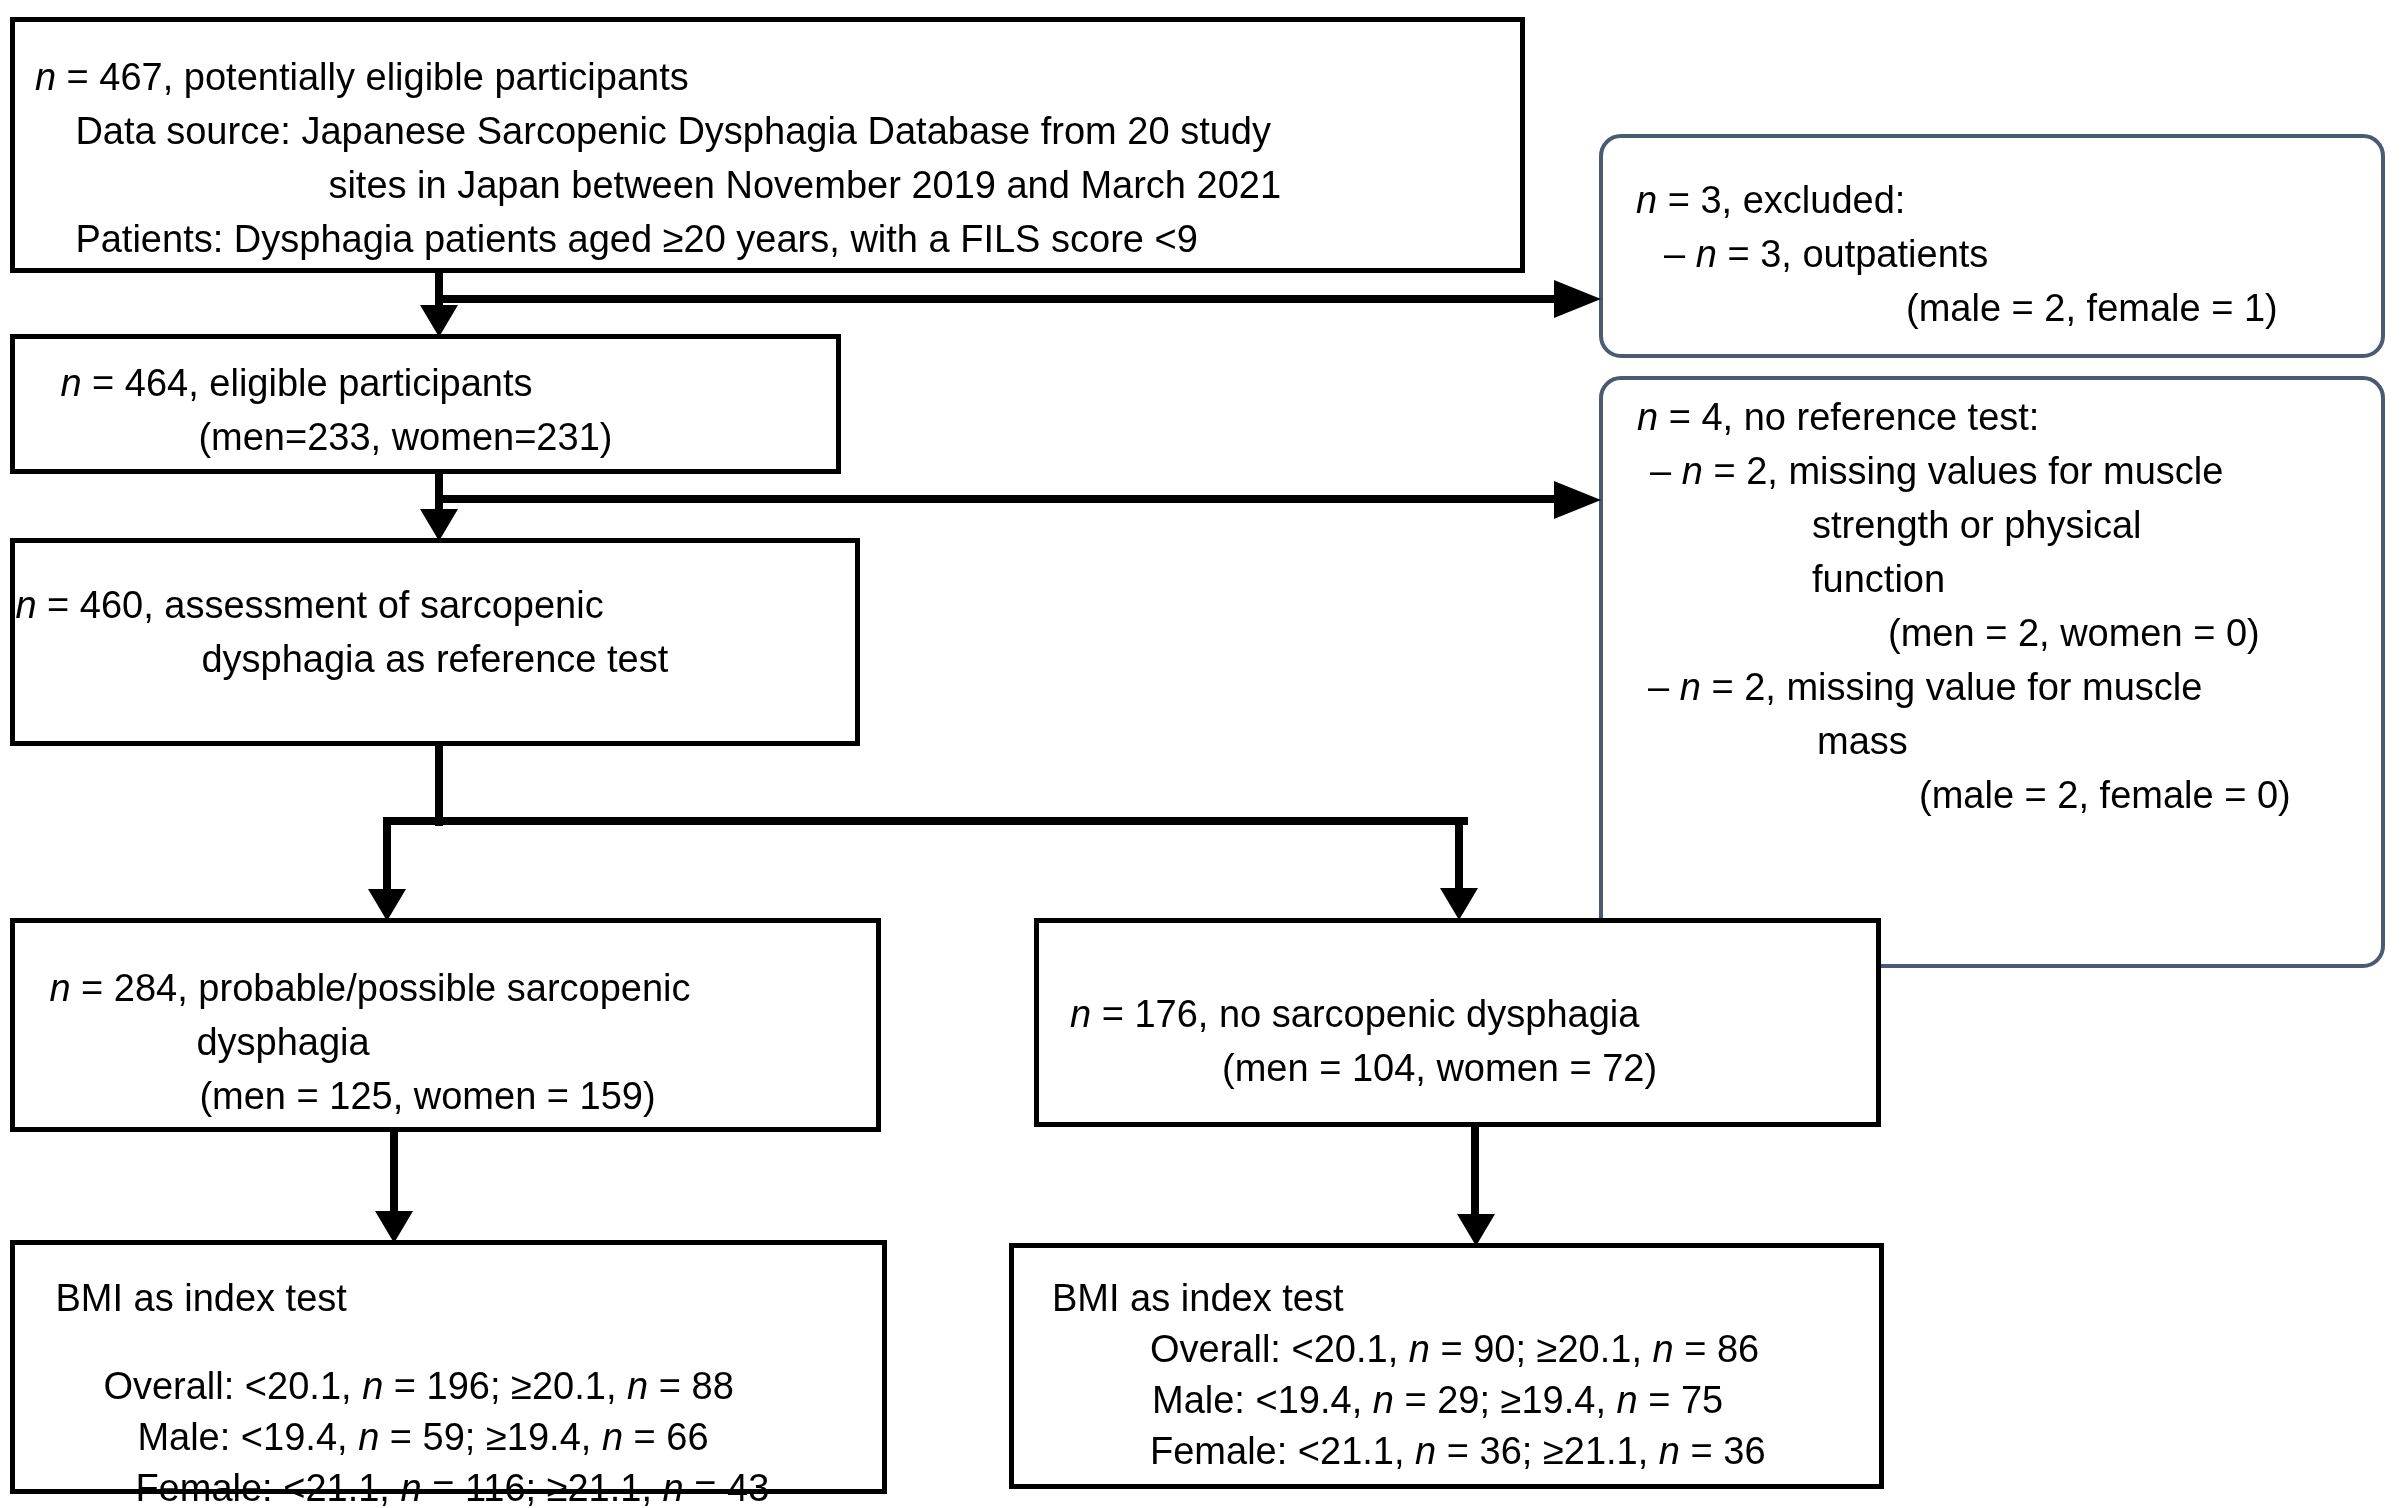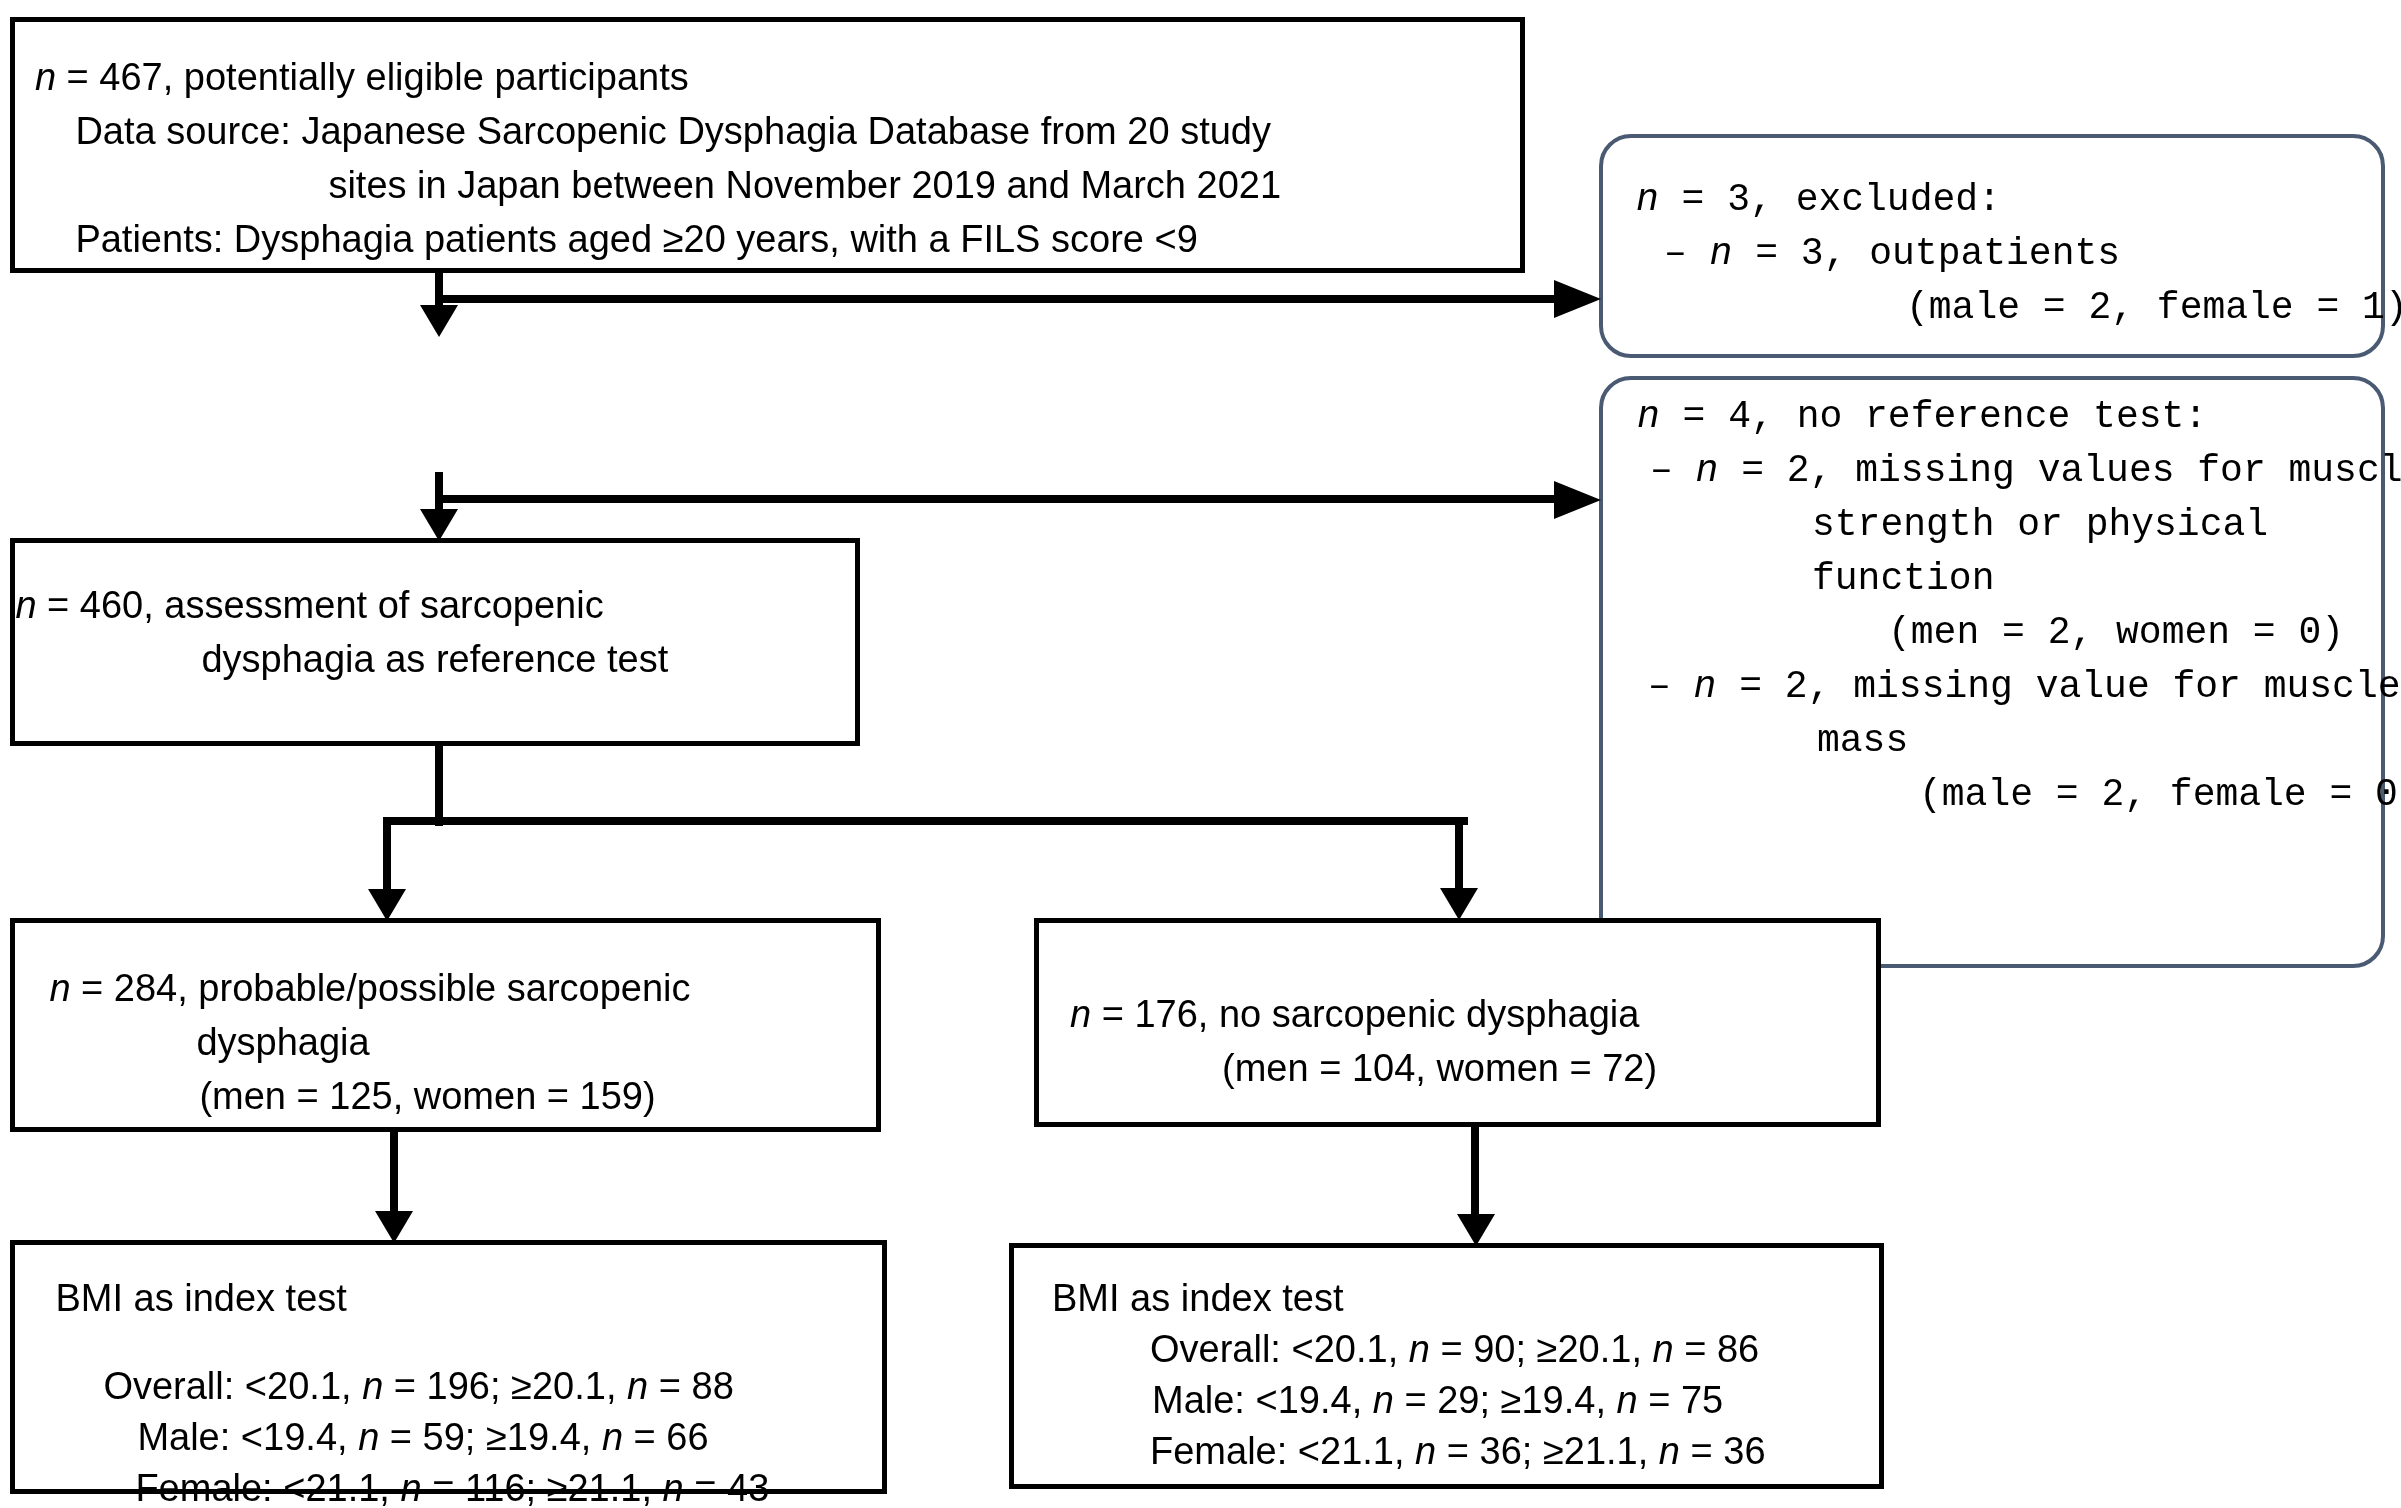--- a/index.html
+++ b/index.html
@@ -13,21 +13,21 @@
     position:relative;
     width:2401px;height:1509px;
     background:var(--bg);
     color:var(--text);
     font-family:"Liberation Sans", sans-serif;
     font-size:38px;
     overflow:hidden;
   }
   .box{position:absolute;box-sizing:border-box;background:var(--bg);}
   .rect{border:5.6px solid var(--border);}
-  .rounded{border:4.9px solid var(--side);border-radius:32px;font-family:Liberation Mono, monospace;}
+  .rounded{border:4.9px solid var(--side);border-radius:22px;}
   .line{line-height:54px;white-space:nowrap;}
   .lh74 .line{line-height:51px;}
   .vshaft{position:absolute;width:8.3px;background:var(--border);}
   .hshaft{position:absolute;height:8.3px;background:var(--border);}
   .arrow-down{position:absolute;width:0;height:0;
     border-left:19px solid transparent;border-right:19px solid transparent;
     border-top:32px solid var(--border);}
   .arrow-right{position:absolute;width:0;height:0;
     border-top:19px solid transparent;border-bottom:19px solid transparent;
     border-left:47px solid var(--border);}
@@ -44,20 +44,24 @@
     <div class="line" style="padding-left:313px;">sites in Japan between November 2019 and March 2021</div>
     <div class="line" style="padding-left:60px;">Patients: Dysphagia patients aged ≥20 years, with a FILS score &lt;9</div>
   </div>
 
   <div class="box rounded" style="left:1599px;top:134px;width:786px;height:224px;padding-top:35px;">
     <div class="line" style="padding-left:33px;"><i>n</i> = 3, excluded:</div>
     <div class="line" style="padding-left:61px;">– <i>n</i> = 3, outpatients</div>
     <div class="line" style="padding-left:303px;">(male = 2, female = 1)</div>
   </div>
 
+  <div class="box rect" style="left:10.4px;top:334px;width:831px;height:140px;padding-top:16.7px;">
+    <div class="line" style="padding-left:45px;"><i>n</i> = 464, eligible participants</div>
+    <div class="line" style="padding-left:183px;">(men=233, women=231)</div>
+  </div>
 
   <div class="box rounded" style="left:1599px;top:376px;width:786px;height:592px;padding-top:9.7px;">
     <div class="line" style="padding-left:34px;"><i>n</i> = 4, no reference test:</div>
     <div class="line" style="padding-left:47px;">– <i>n</i> = 2, missing values for muscle</div>
     <div class="line" style="padding-left:209px;">strength or physical</div>
     <div class="line" style="padding-left:209px;">function</div>
     <div class="line" style="padding-left:285px;">(men = 2, women = 0)</div>
     <div class="line" style="padding-left:45px;">– <i>n</i> = 2, missing value for muscle</div>
     <div class="line" style="padding-left:214px;">mass</div>
     <div class="line" style="padding-left:288px;margin-left:28px;">(male = 2, female = 0)</div>

